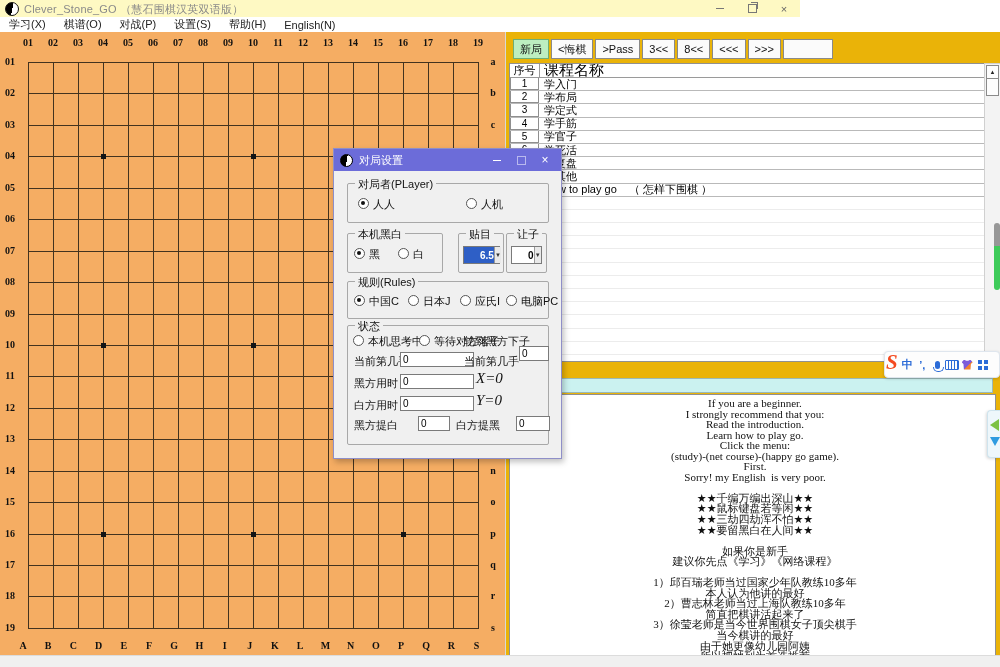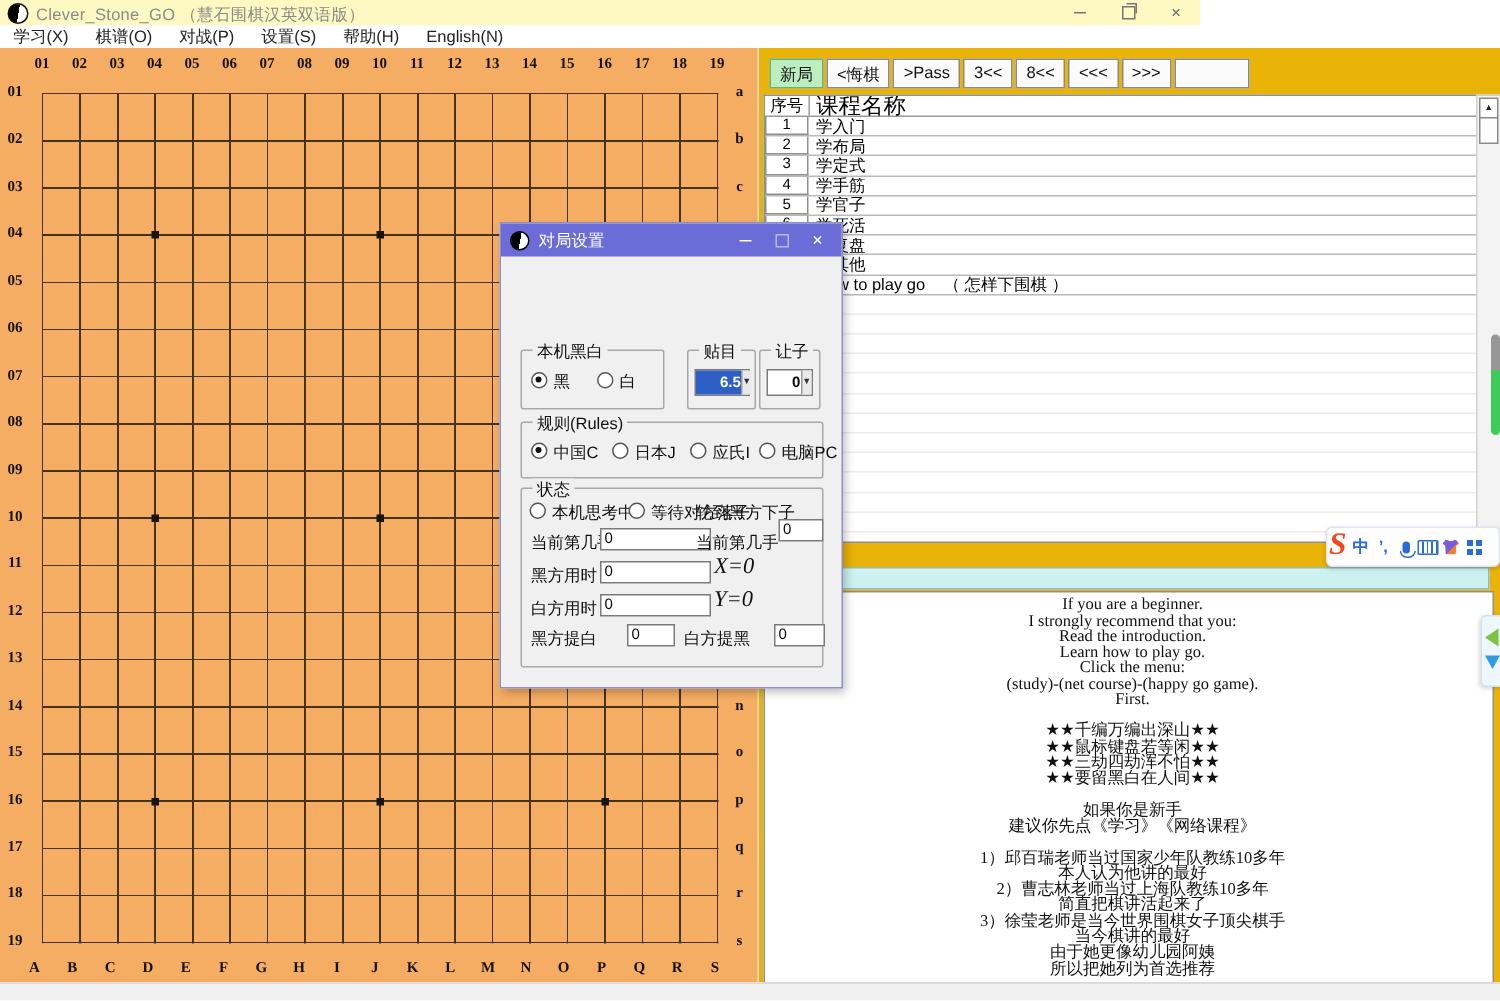--- a/index.html
+++ b/index.html
@@ -327,20 +327,21 @@
     <div class="cyan-bar" style="background: rgb(203, 242, 240);"></div>
 
     <div class="text-panel">
         <div class="tline">If you are a beginner.</div>
         <div class="tline">I strongly recommend that you:</div>
         <div class="tline">Read the introduction.</div>
         <div class="tline">Learn how to play go.</div>
         <div class="tline">Click the menu:</div>
         <div class="tline">(study)-(net course)-(happy go game).</div>
         <div class="tline">First.</div>
+        <div class="tline">Sorry! my English  is very poor.</div>
         <div class="tline">&nbsp;</div>
         <div class="tline">★★千编万编出深山★★</div>
         <div class="tline">★★鼠标键盘若等闲★★</div>
         <div class="tline">★★三劫四劫浑不怕★★</div>
         <div class="tline">★★要留黑白在人间★★</div>
         <div class="tline">&nbsp;</div>
         <div class="tline">如果你是新手</div>
         <div class="tline">建议你先点《学习》《网络课程》</div>
         <div class="tline">&nbsp;</div>
         <div class="tline">1）邱百瑞老师当过国家少年队教练10多年</div>
@@ -366,20 +367,25 @@
           </span>
         <span class="dlg-btn">
             <span class="dlg-max"></span>
           </span>
         <span class="dlg-btn">
             <span>×</span>
           </span>
       </div>
     </div>
 
+    <div class="group" style="left:13px;top:34px;width:200px;height:38px;">
+      <span class="glabel">对局者(PLayer)</span>
+      <span class="ritem" style="left:10px;top:13px;"><span class="radio checked"></span><span>人人</span></span>
+      <span class="ritem" style="left:118px;top:13px;"><span class="radio"></span><span>人机</span></span>
+    </div>
 
     <div class="group" style="left:13px;top:84px;width:94px;height:38px;">
       <span class="glabel">本机黑白</span>
       <span class="ritem" style="left:6px;top:13px;"><span class="radio checked"></span><span>黑</span></span>
       <span class="ritem" style="left:50px;top:13px;"><span class="radio"></span><span>白</span></span>
     </div>
 
     <div class="group" style="left:124px;top:84px;width:44px;height:38px;">
       <span class="glabel">贴目</span>
       <span class="combo" style="left:4px;top:12px;width:35px;">

